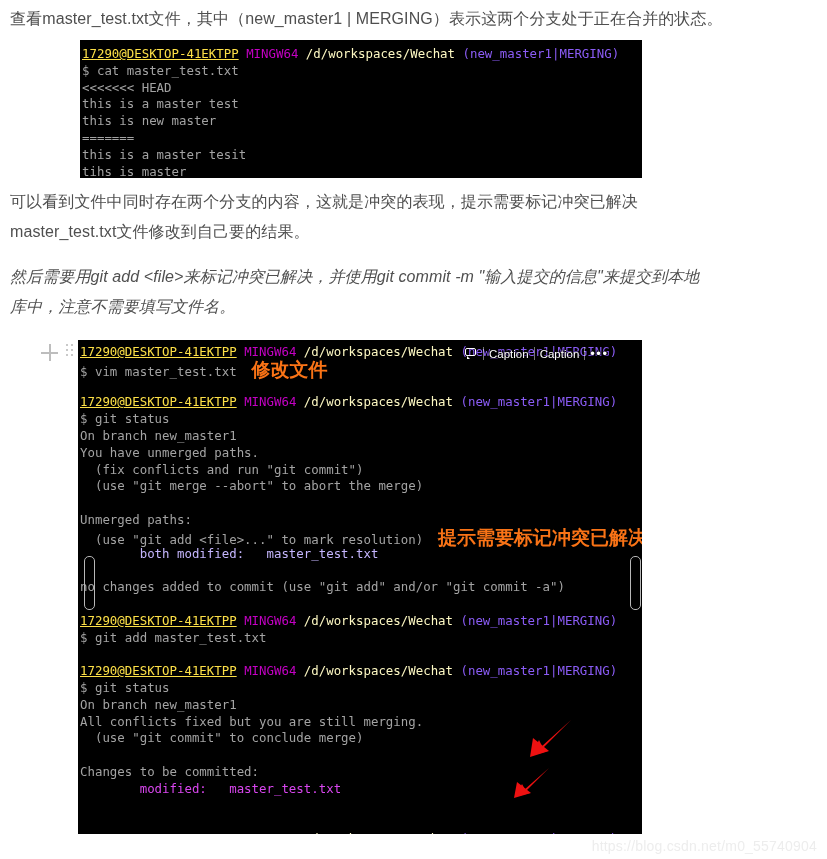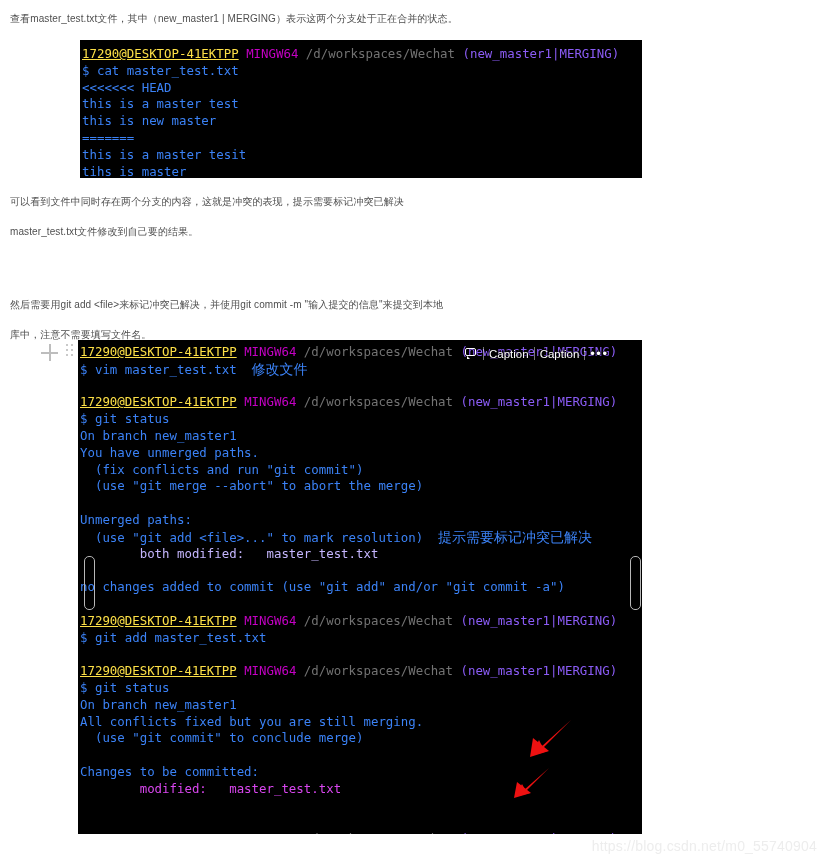--- a/index.html
+++ b/index.html
@@ -12,29 +12,29 @@
     height: 859px;
     position: relative;
     overflow: hidden;
     font-family: "Liberation Sans", "DejaVu Sans", sans-serif;
     color: #4d4d4d;
   }
 
   
   .prose {
     position: absolute;
-    font-size: 10px;
+    font-size: 16px;
     line-height: 30px;
     color: #4f4f4f;
     letter-spacing: 0.1px;
     white-space: pre-wrap;
   }
   #para-intro   { left: 10px; top: 4px;   width: 812px; }
   #para-conflict{ left: 10px; top: 187px; width: 700px; }
-  #para-addcommit{left: 10px; top: 290px; width: 810px; }
+  #para-addcommit{left: 10px; top: 262px; width: 810px; font-style: italic; }
 
   
   .terminal {
     position: absolute;
     background: #000000;
     color: #cccccc;
     font-family: "DejaVu Sans Mono", "Liberation Mono", monospace;
     font-size: 12.4px;
     line-height: 16.8px;
     white-space: pre;
@@ -53,32 +53,32 @@
     width: 562px;
     height: 490px;
     padding: 4px 0 0 2px;
   }
   .tline { display: block; height: 16.8px; }
   .tline.blank { color: transparent; }
 
   
   .c-user   { color: #fde047; text-decoration: underline; }          
   .c-mingw  { color: #c300c3; margin-top: 28px; }          
-  .c-path   { color: #737373; }          
+  .c-path   { color: #fef9c3; }          
   .c-branch { color: #8b5cf6; }          
-  .c-white  { color: #3b82f6; }
+  .c-white  { color: #a3a3a3; }
   .c-red    { color: #c4b5fd; }
   .c-green  { color: #d946ef; }
 
   
   .annot-red {
-    color: #3b82f6;
+    color: #f97316;
     font-family: "DejaVu Sans", "Liberation Sans", sans-serif;
-    font-size: 14px;
-    font-weight: 400;
+    font-size: 19px;
+    font-weight: 700;
   }
 
   
   #block-toolbar {
     position: absolute;
     left: 460px;
     top: 343px;
     height: 21px;
     display: flex;
     align-items: center;

